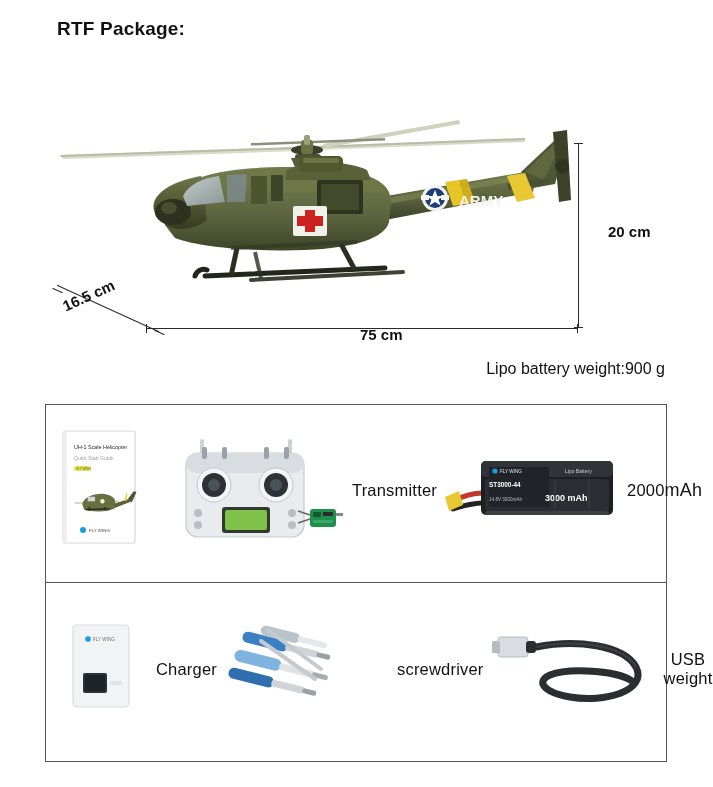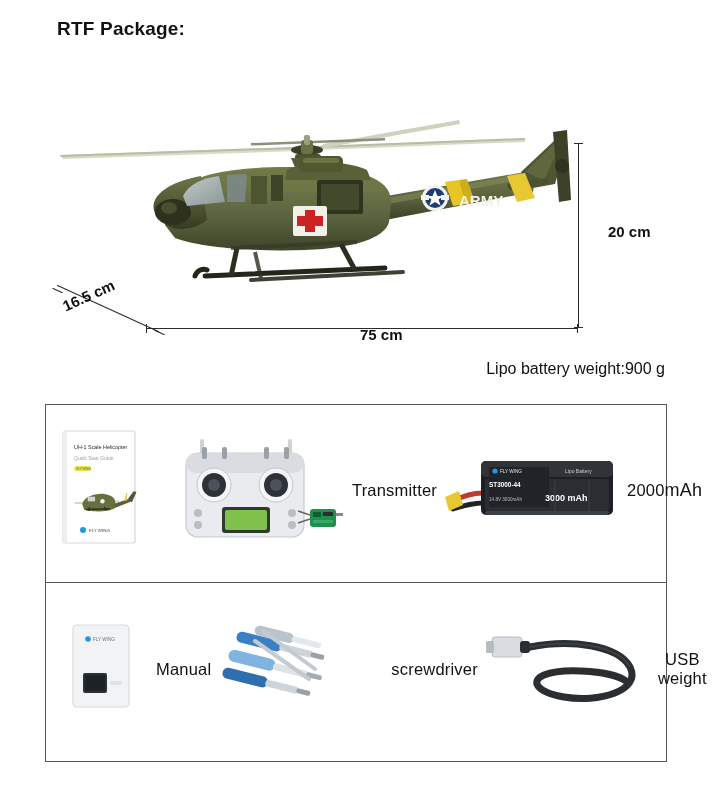--- a/index.html
+++ b/index.html
@@ -459,21 +459,21 @@
             <rect x="27" y="14" width="56" height="82" rx="4" fill="#f2f3f5" stroke="#d9dbde" stroke-width="1.2"></rect>
             <g>
               <circle cx="42" cy="28" r="2.8" fill="#1b9be0"></circle>
               <text x="47" y="30" font-family="Liberation Sans, sans-serif" font-size="4.6" fill="#6c7176">FLY WING</text>
             </g>
             <rect x="37" y="62" width="24" height="20" rx="2" fill="#2c3138"></rect>
             <rect x="39" y="64" width="20" height="16" rx="1" fill="#1d2227"></rect>
             <rect x="64" y="70" width="12" height="4" rx="2" fill="#dfe2e5"></rect>
           </svg>
         </div>
-        <div class="parts-label">Manual</div>
+        <div class="parts-label">Charger</div>
       </div>
 
       <div class="parts-cell">
         <div class="parts-art">
           <svg width="180" height="110" viewBox="0 0 180 110">
             <g transform="translate(30,8) rotate(14)">
 
               <rect x="0" y="12" width="46" height="11" rx="5" fill="#3b7fc4"></rect>
               <rect x="44" y="14" width="34" height="7" rx="3" fill="#cfd4d8"></rect>
               <rect x="76" y="15" width="14" height="5" rx="2" fill="#9aa0a6"></rect>

